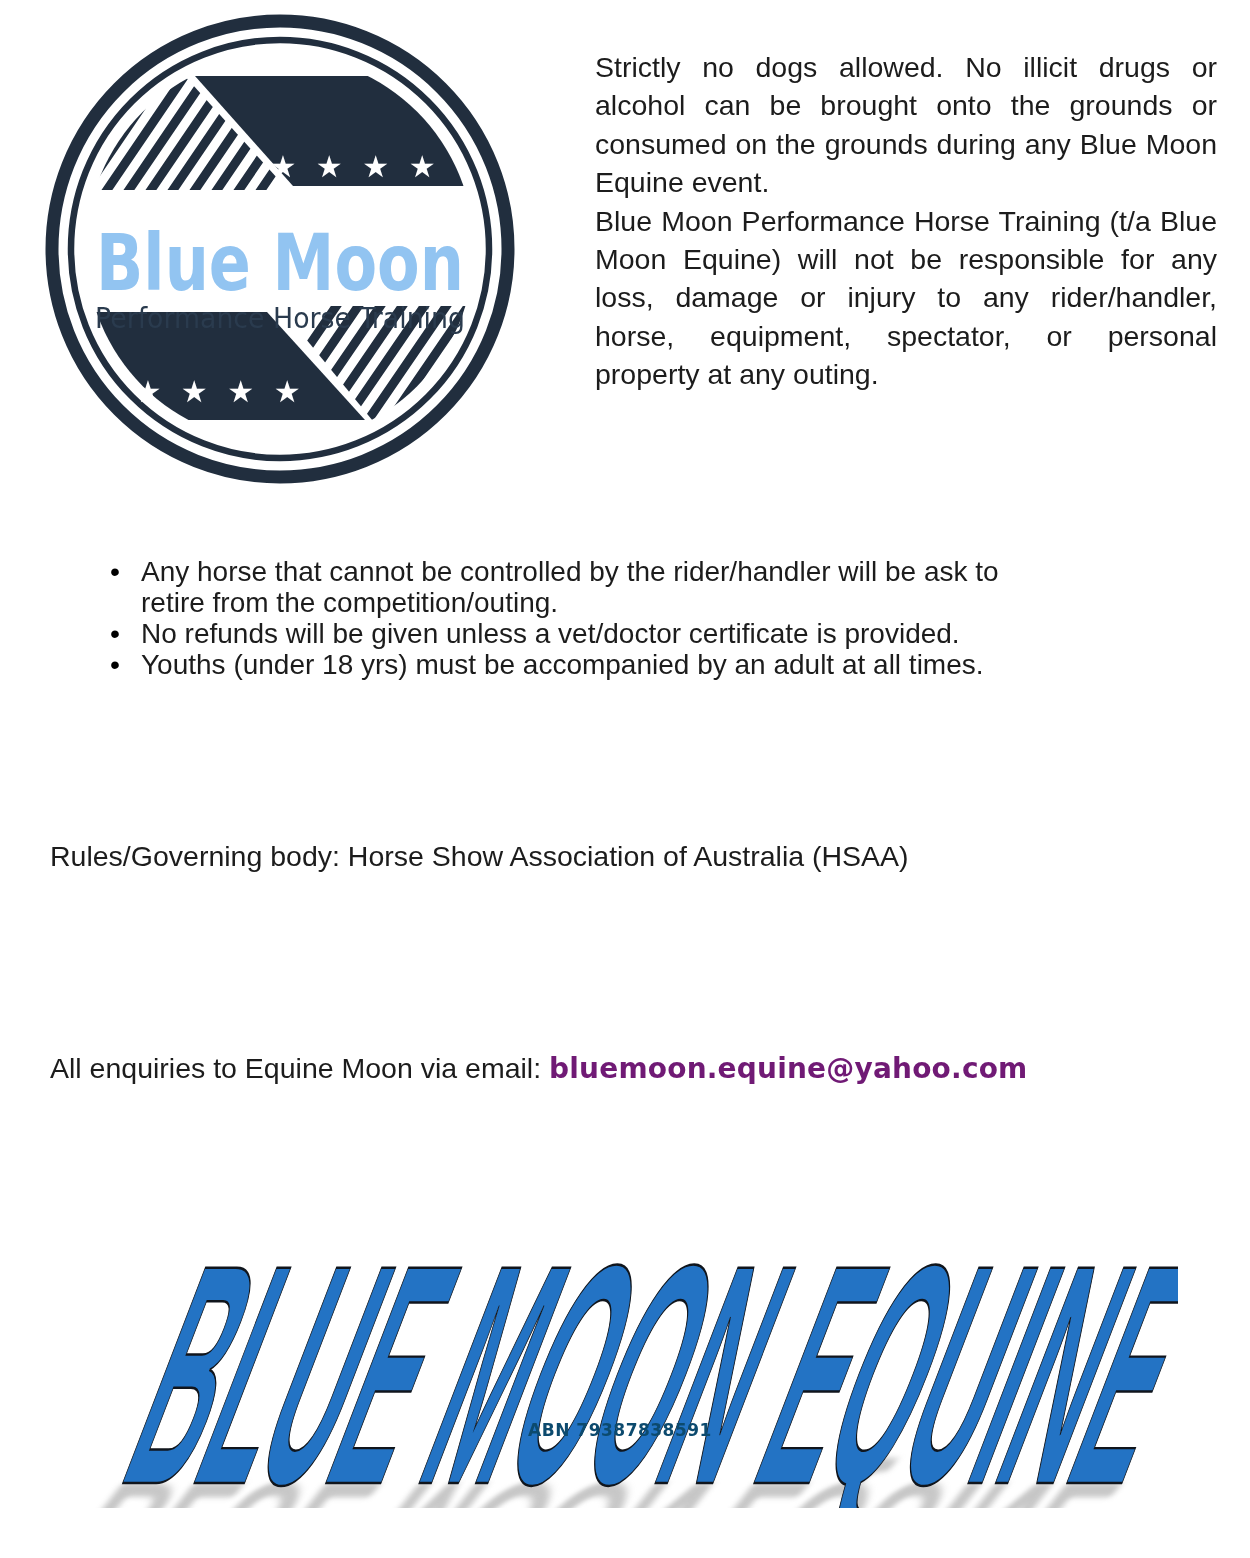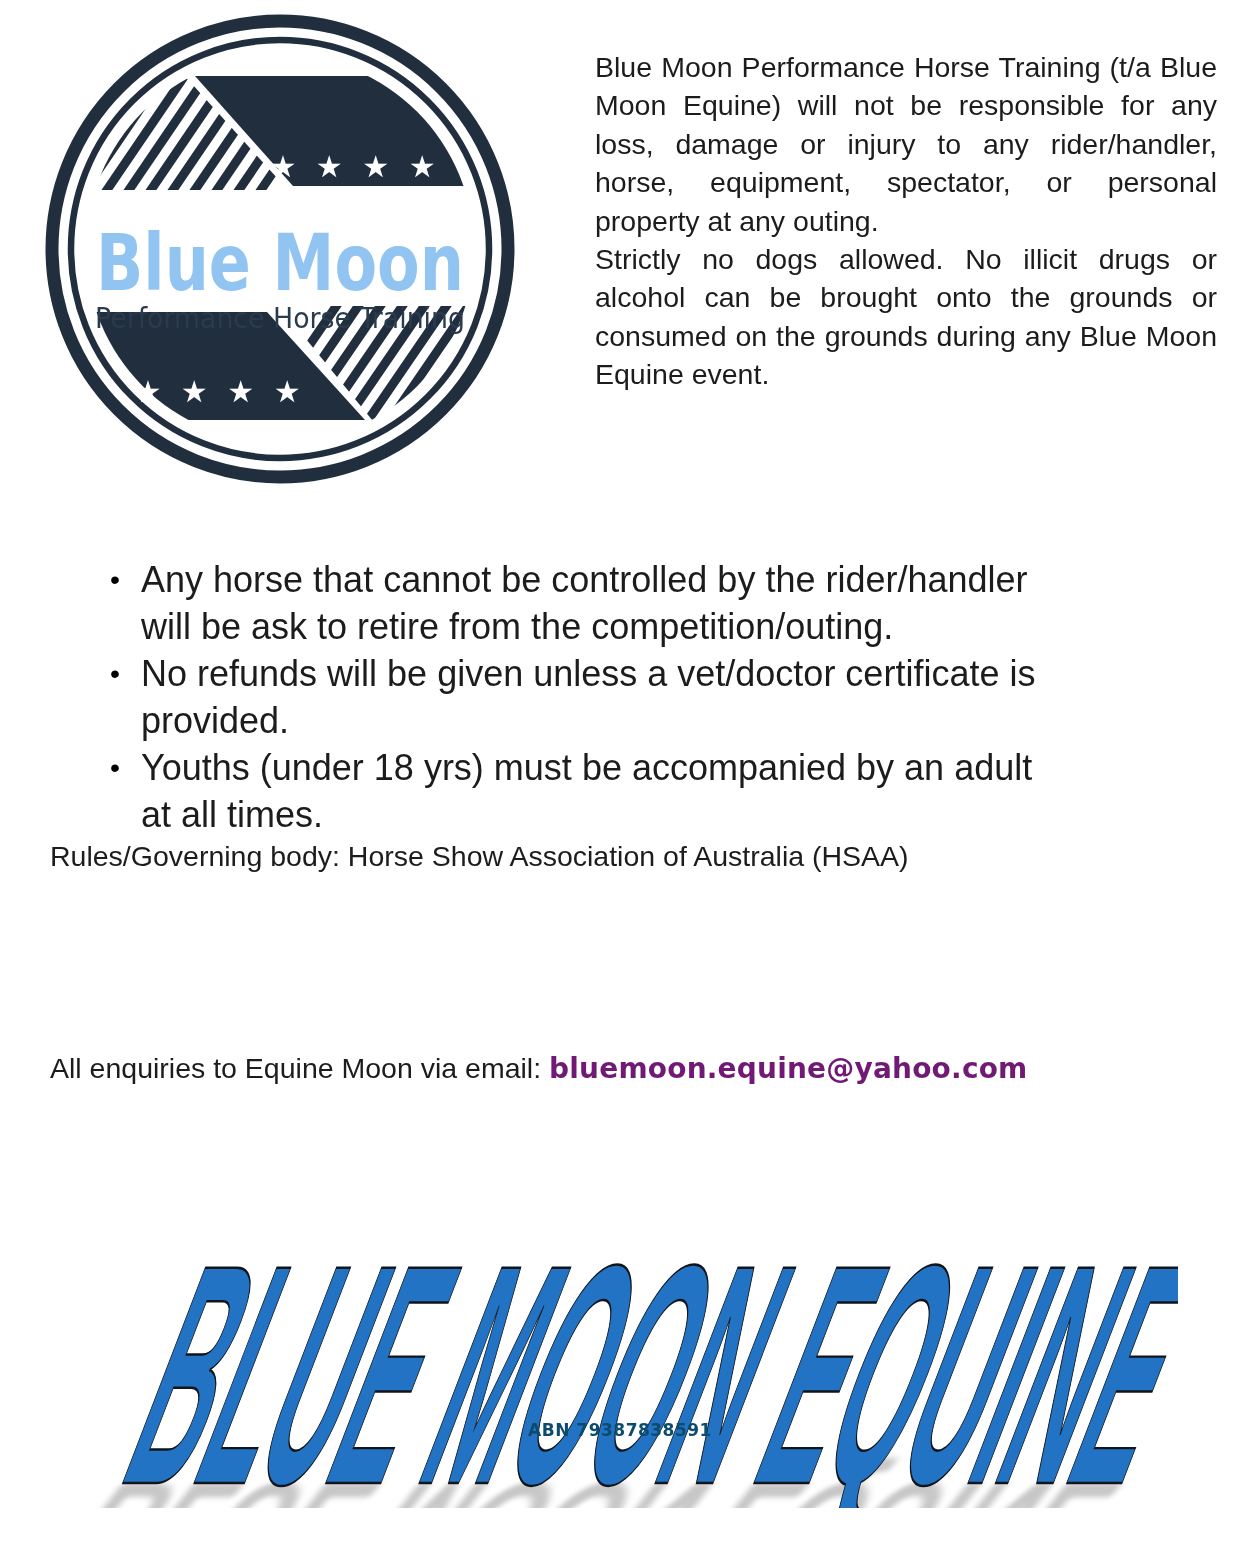--- a/index.html
+++ b/index.html
@@ -22,21 +22,21 @@
   }
   .rules-col p {
     margin:0; font-size:28.5px; line-height:38.4px;
     text-align:justify; color:#1c1c1c;
   }
 
   
   .bullet-list { left:105px; top:556px; width:945px; list-style:none; margin:0; padding:0; }
   .bullet-list li {
     position:relative; padding-left:36px;
-    font-size:36px; line-height:47px; color:#1c1c1c;
+    font-size:28px; line-height:31px; color:#1c1c1c;
   }
   .bullet-list li::before {
     content:"\2022"; position:absolute; left:5px; top:0;
     font-size:28.5px; color:#000;
   }
 
   .governing-line { left:35px; top:840px; font-size:28.5px; color:#1c1c1c;margin-left:15px; }
 
   .enquiries-line { left:50px; top:1052px; font-size:28.5px; color:#1c1c1c; }
   .email-link {
@@ -89,22 +89,22 @@
 
     <text x="310" y="163" text-anchor="middle" font-family="DejaVu Sans, sans-serif" font-size="30" letter-spacing="5" fill="#ffffff">★ ★ ★ ★</text>
     <text x="175" y="388" text-anchor="middle" font-family="DejaVu Sans, sans-serif" font-size="30" letter-spacing="5" fill="#ffffff">★ ★ ★ ★</text>
 
     <text x="235" y="276" text-anchor="middle" font-family="DejaVu Sans, sans-serif" font-weight="bold" font-size="78" fill="#92c4f1" textLength="368" lengthAdjust="spacingAndGlyphs">Blue Moon</text>
     <text x="235" y="314" text-anchor="middle" font-family="DejaVu Sans, sans-serif" font-size="28" fill="#2a3b4e" textLength="370" lengthAdjust="spacingAndGlyphs">Performance Horse Training</text>
   </svg>
 </div>
 
 <div class="abs rules-col">
+  <p>Strictly no dogs allowed. No illicit drugs or alcohol can be brought onto the grounds or consumed on the grounds during any Blue Moon Equine event.</p>
   <p>Blue Moon Performance Horse Training (t/a Blue Moon Equine) will not be responsible for any loss, damage or injury to any rider/handler, horse, equipment, spectator, or personal property at any outing.</p>
-  <p>Strictly no dogs allowed. No illicit drugs or alcohol can be brought onto the grounds or consumed on the grounds during any Blue Moon Equine event.</p>
 </div>
 
 <ul class="abs bullet-list">
   <li>Any horse that cannot be controlled by the rider/handler will be ask to retire from the competition/outing.</li>
   <li>No refunds will be given unless a vet/doctor certificate is provided.</li>
   <li>Youths (under 18 yrs) must be accompanied by an adult at all times.</li>
 </ul>
 
 <div class="abs governing-line">Rules/Governing body: Horse Show Association of Australia (HSAA)</div>
 

